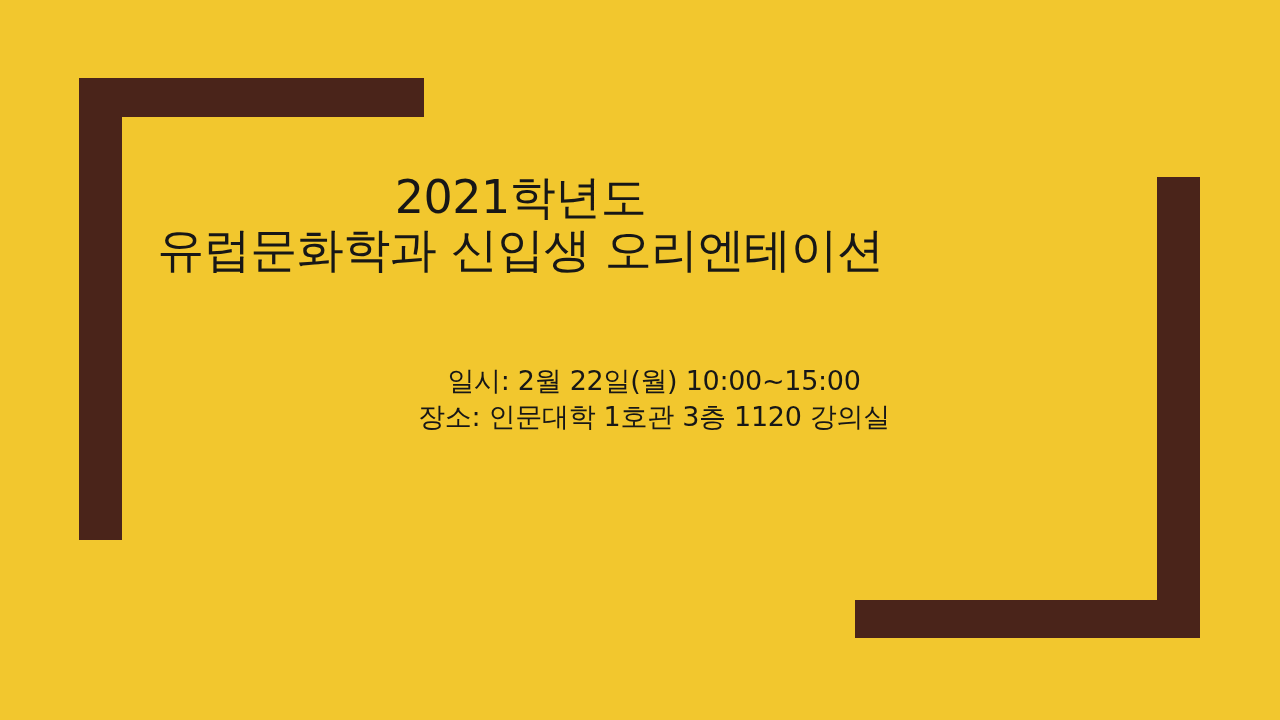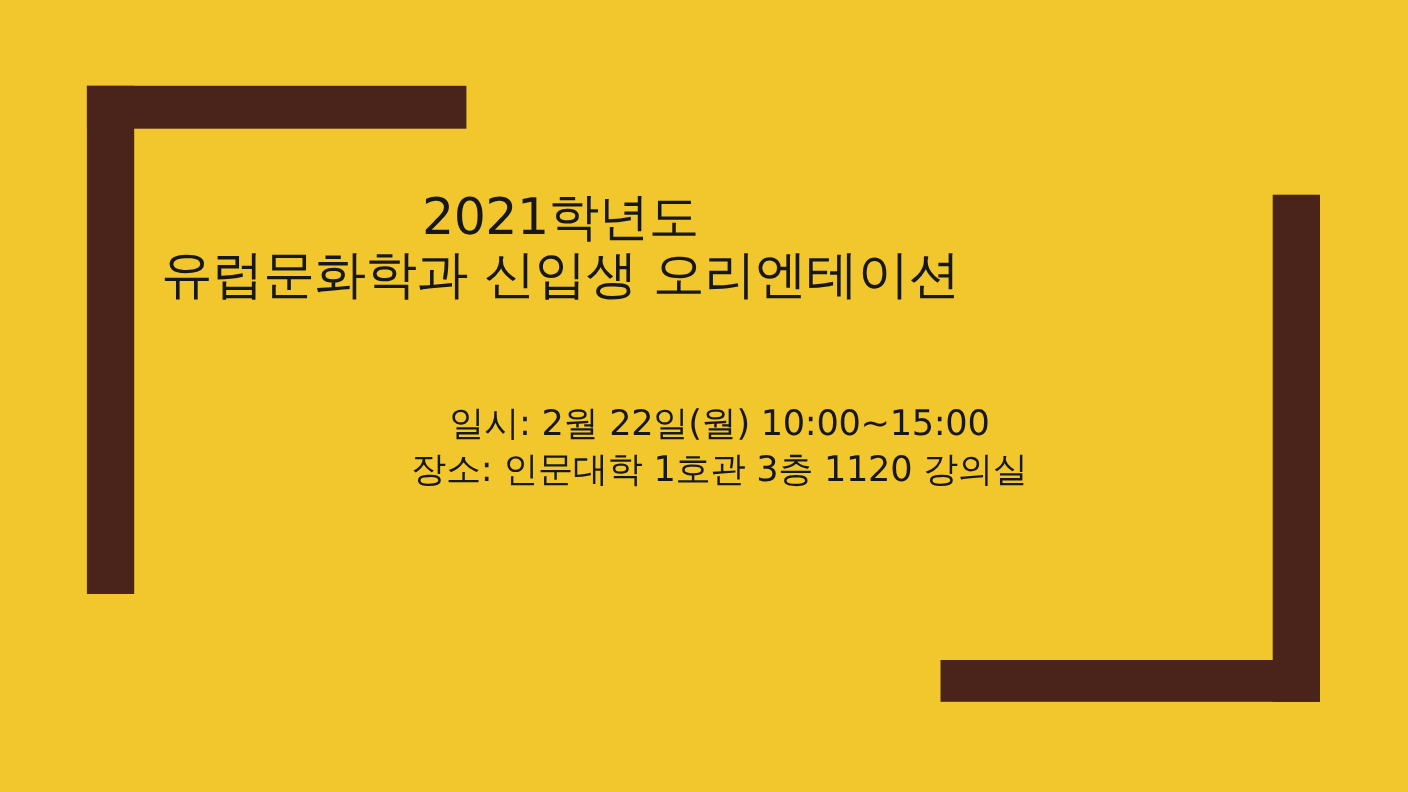--- a/index.html
+++ b/index.html
@@ -52,21 +52,21 @@
   #bracket-br-horizontal {
     left: 855px;
     top: 600px;
     width: 345px;
     height: 38px;
   }
 
   
   #title-block {
     position: absolute;
-    left: 1px;
+    left: 12px;
     top: 172px;
     width: 1017px;
     text-align: center;
     color: #171717;
     line-height: 1.12;
     letter-spacing: -0.5px;
   }
   .title-line-1 {
     font-size: 46px;
     font-weight: 400;
@@ -82,21 +82,21 @@
     position: absolute;
     left: 0;
     top: 363px;
     width: 1280px;
     text-align: center;
     color: #171717;
     line-height: 1.32;
     letter-spacing: -0.3px;
   }
   .detail-line {
-    font-size: 32px;
+    font-size: 27px;
     font-weight: 400;
     white-space: nowrap;
     padding-left: 28px;
   }
 
   #contact-block {
     position: absolute;
     left: 0;
     top: 546px;
     width: 1132px;

